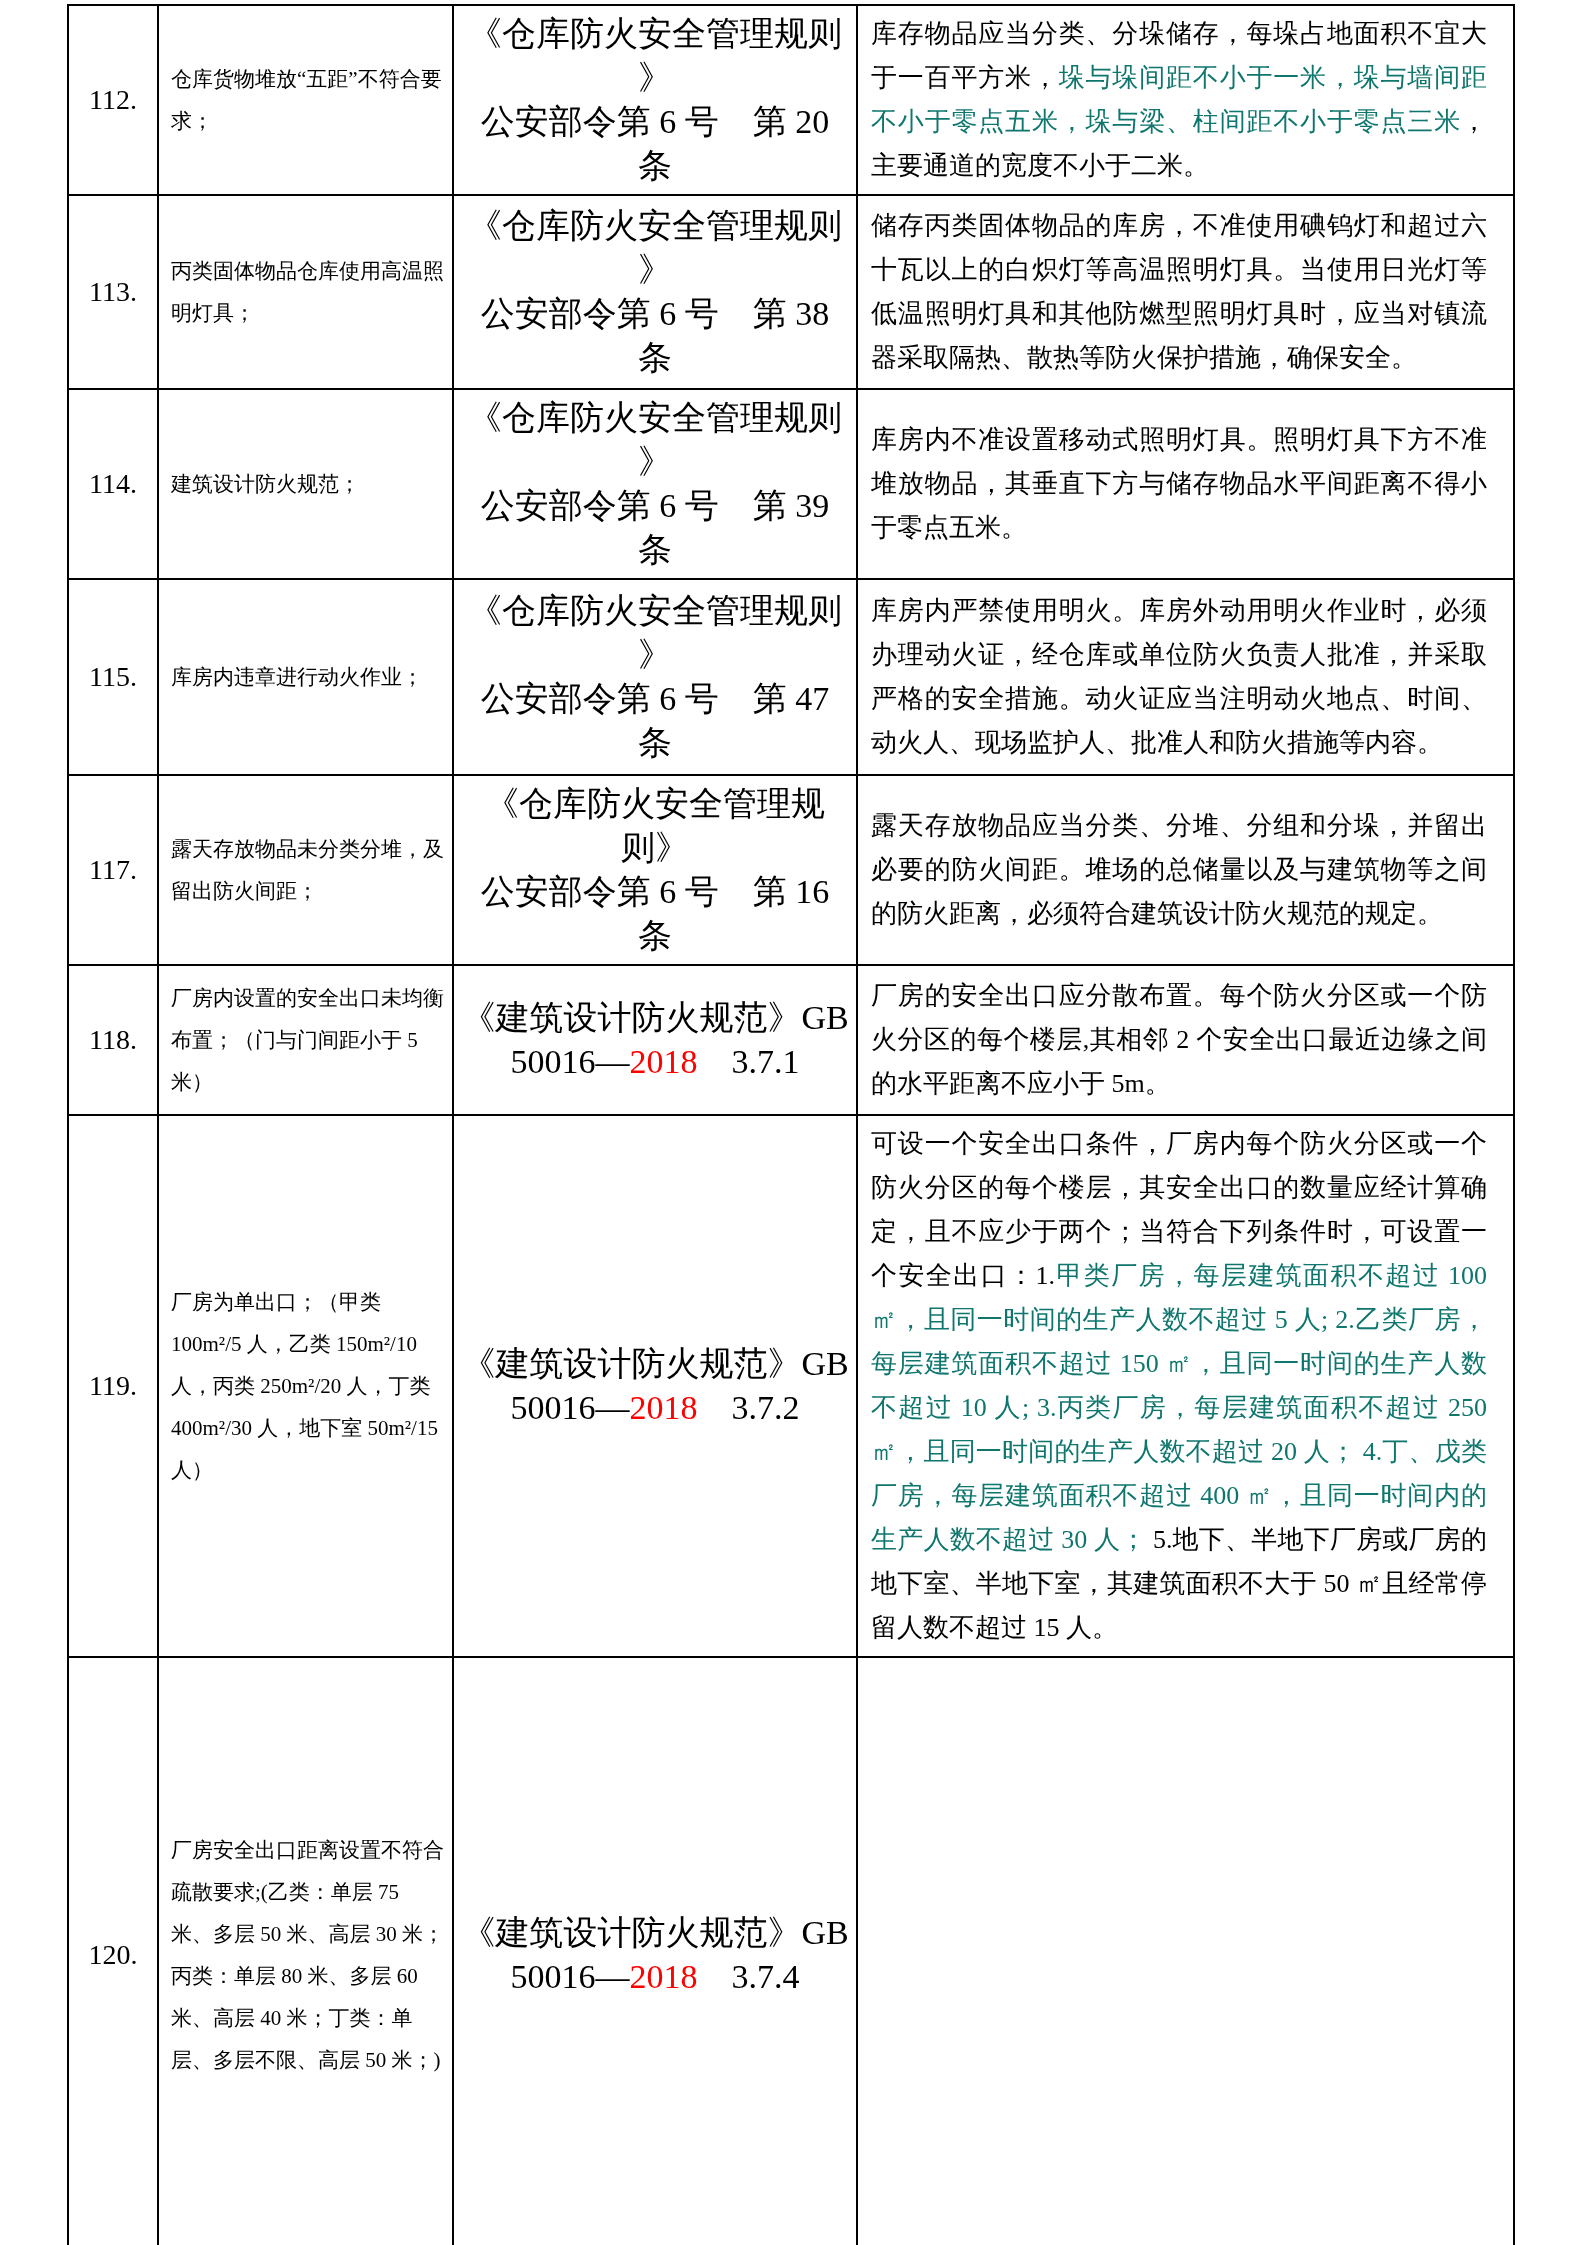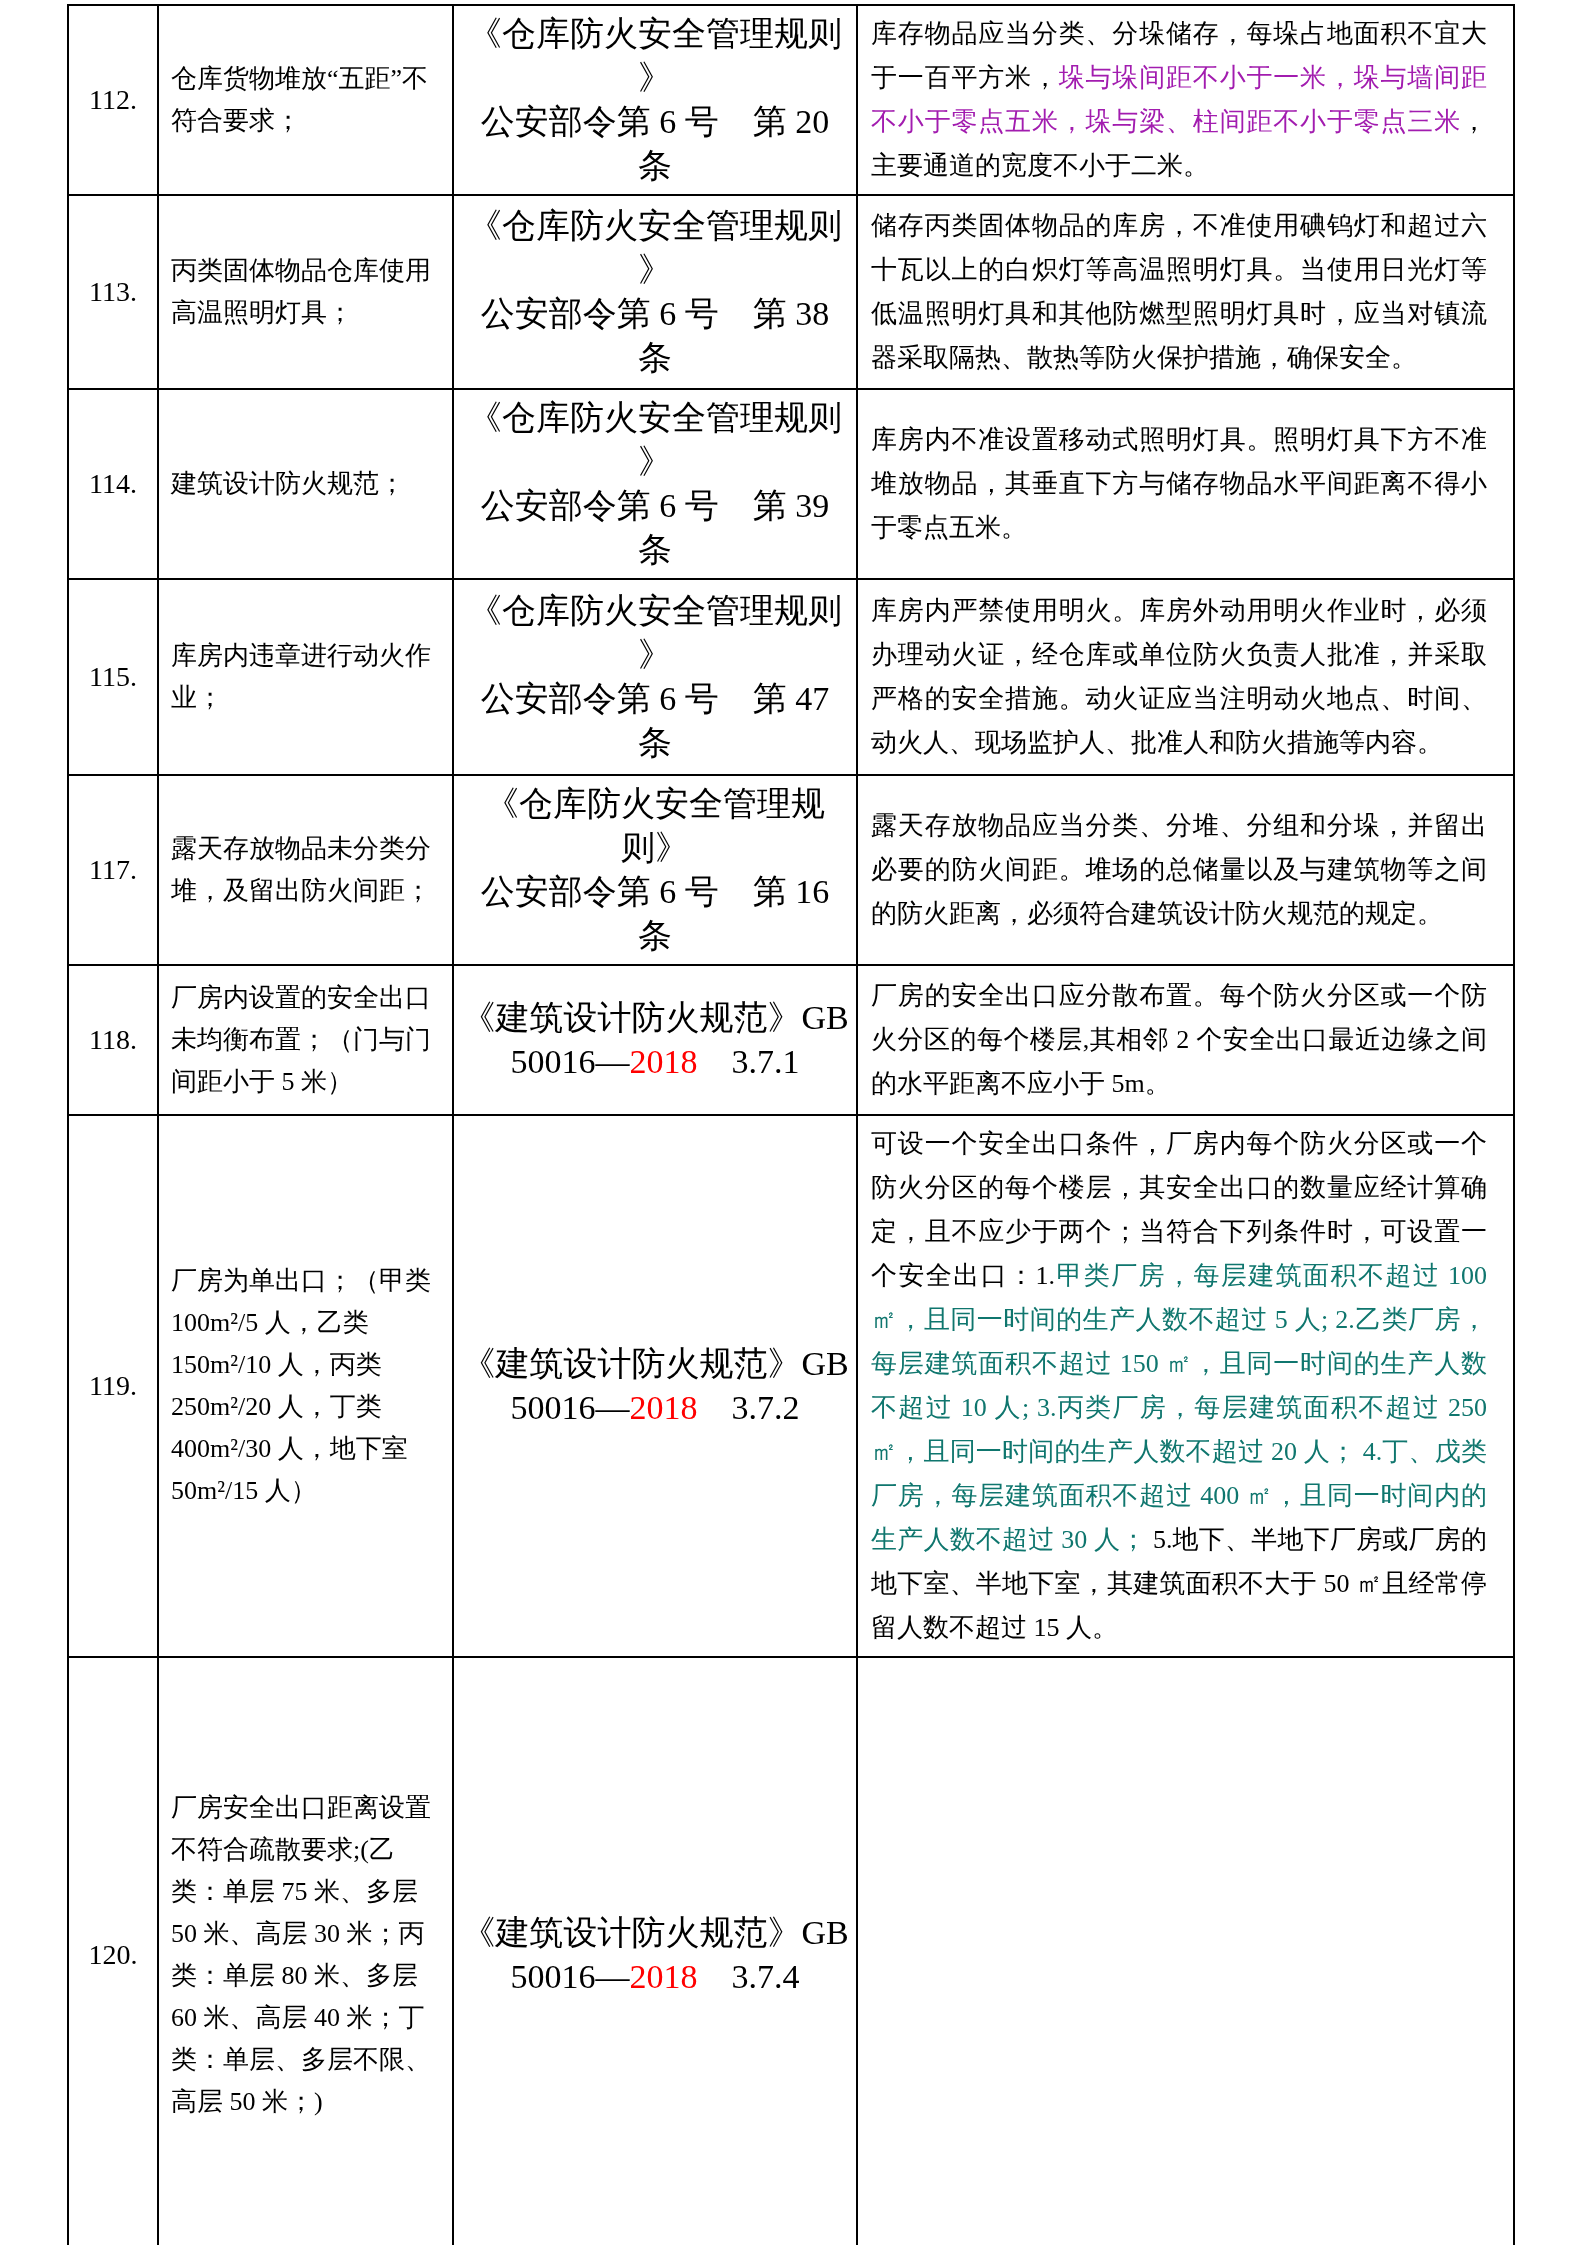--- a/index.html
+++ b/index.html
@@ -22,21 +22,21 @@
   }
   col.c-num{width:90px;}
   col.c-violation{width:295px;}
   col.c-basis{width:404px;}
   col.c-detail{width:657px;}
   td.num{
     text-align:center;
     font-size:28px;
   }
   td.violation{
-    font-size:26px;
+    font-size:21px;
     line-height:42px;
     padding:6px 8px 6px 12px;
     text-align:left;
   }
   td.basis{
     font-size:34px;
     line-height:44px;
     text-align:center;
     padding:6px 6px;
   }
@@ -66,21 +66,21 @@
       <col class="c-num">
       <col class="c-violation">
       <col class="c-basis">
       <col class="c-detail">
     </colgroup>
     <tbody>
   <tr>
     <td class="num">112.</td>
     <td class="violation"><span>仓库货物堆放“五距”不符合要求；</span></td>
     <td class="basis"><span>《仓库防火安全管理规则 》</span><br><span>公安部令第 6 号　第 20 条</span></td>
-    <td class="detail"><span>库存物品应当分类、分垛储存，每垛占地面积不宜大于一百平方米，</span><span style="color: #a21caf;">垛与垛间距不小于一米，垛与墙间距不小于零点五米，垛与梁、柱间距不小于零点三米</span><span>，主要通道的宽度不小于二米。</span></td>
+    <td class="detail"><span>库存物品应当分类、分垛储存，每垛占地面积不宜大于一百平方米，</span><span style="color: #0f766e;">垛与垛间距不小于一米，垛与墙间距不小于零点五米，垛与梁、柱间距不小于零点三米</span><span>，主要通道的宽度不小于二米。</span></td>
   </tr>
 
   <tr>
     <td class="num">113.</td>
     <td class="violation"><span>丙类固体物品仓库使用高温照明灯具；</span></td>
     <td class="basis"><span>《仓库防火安全管理规则 》</span><br><span>公安部令第 6 号　第 38 条</span></td>
     <td class="detail"><span>储存丙类固体物品的库房，不准使用碘钨灯和超过六十瓦以上的白炽灯等高温照明灯具。当使用日光灯等低温照明灯具和其他防燃型照明灯具时，应当对镇流器采取隔热、散热等防火保护措施，确保安全。</span></td>
   </tr>
 
   <tr>

